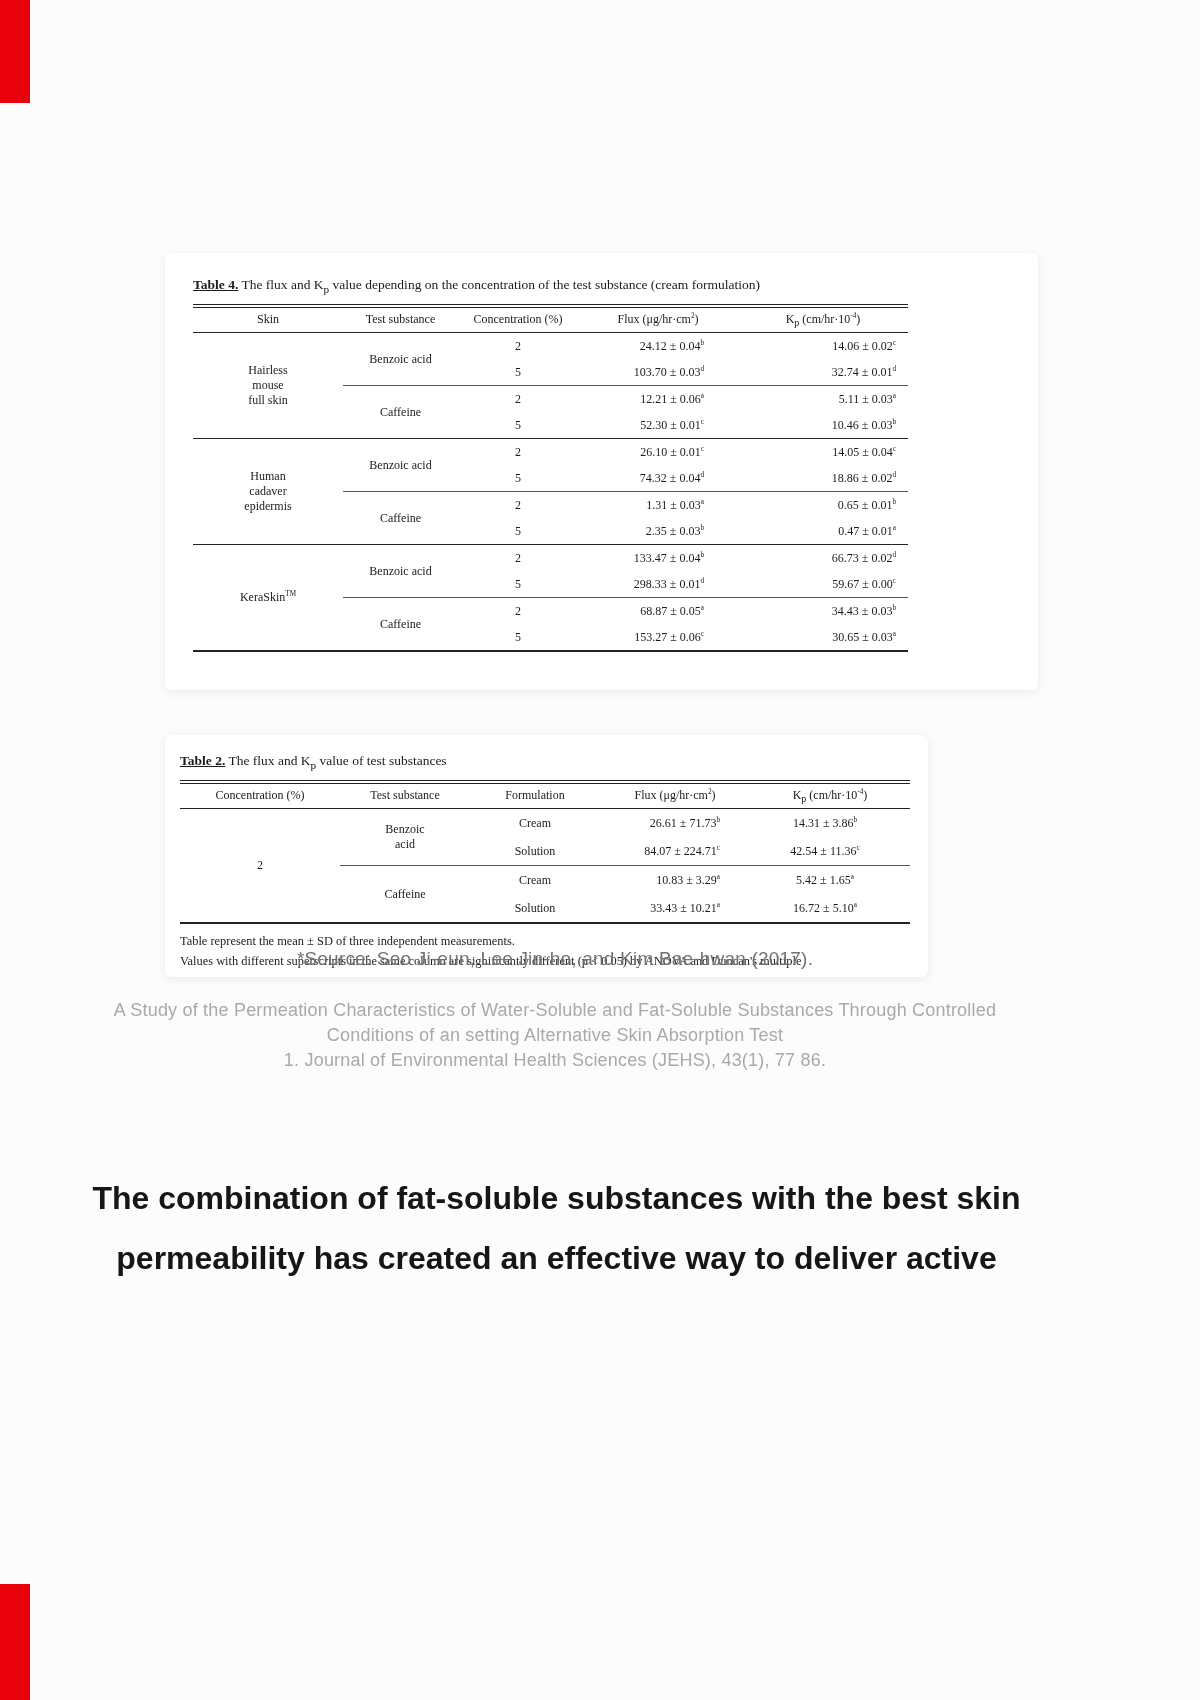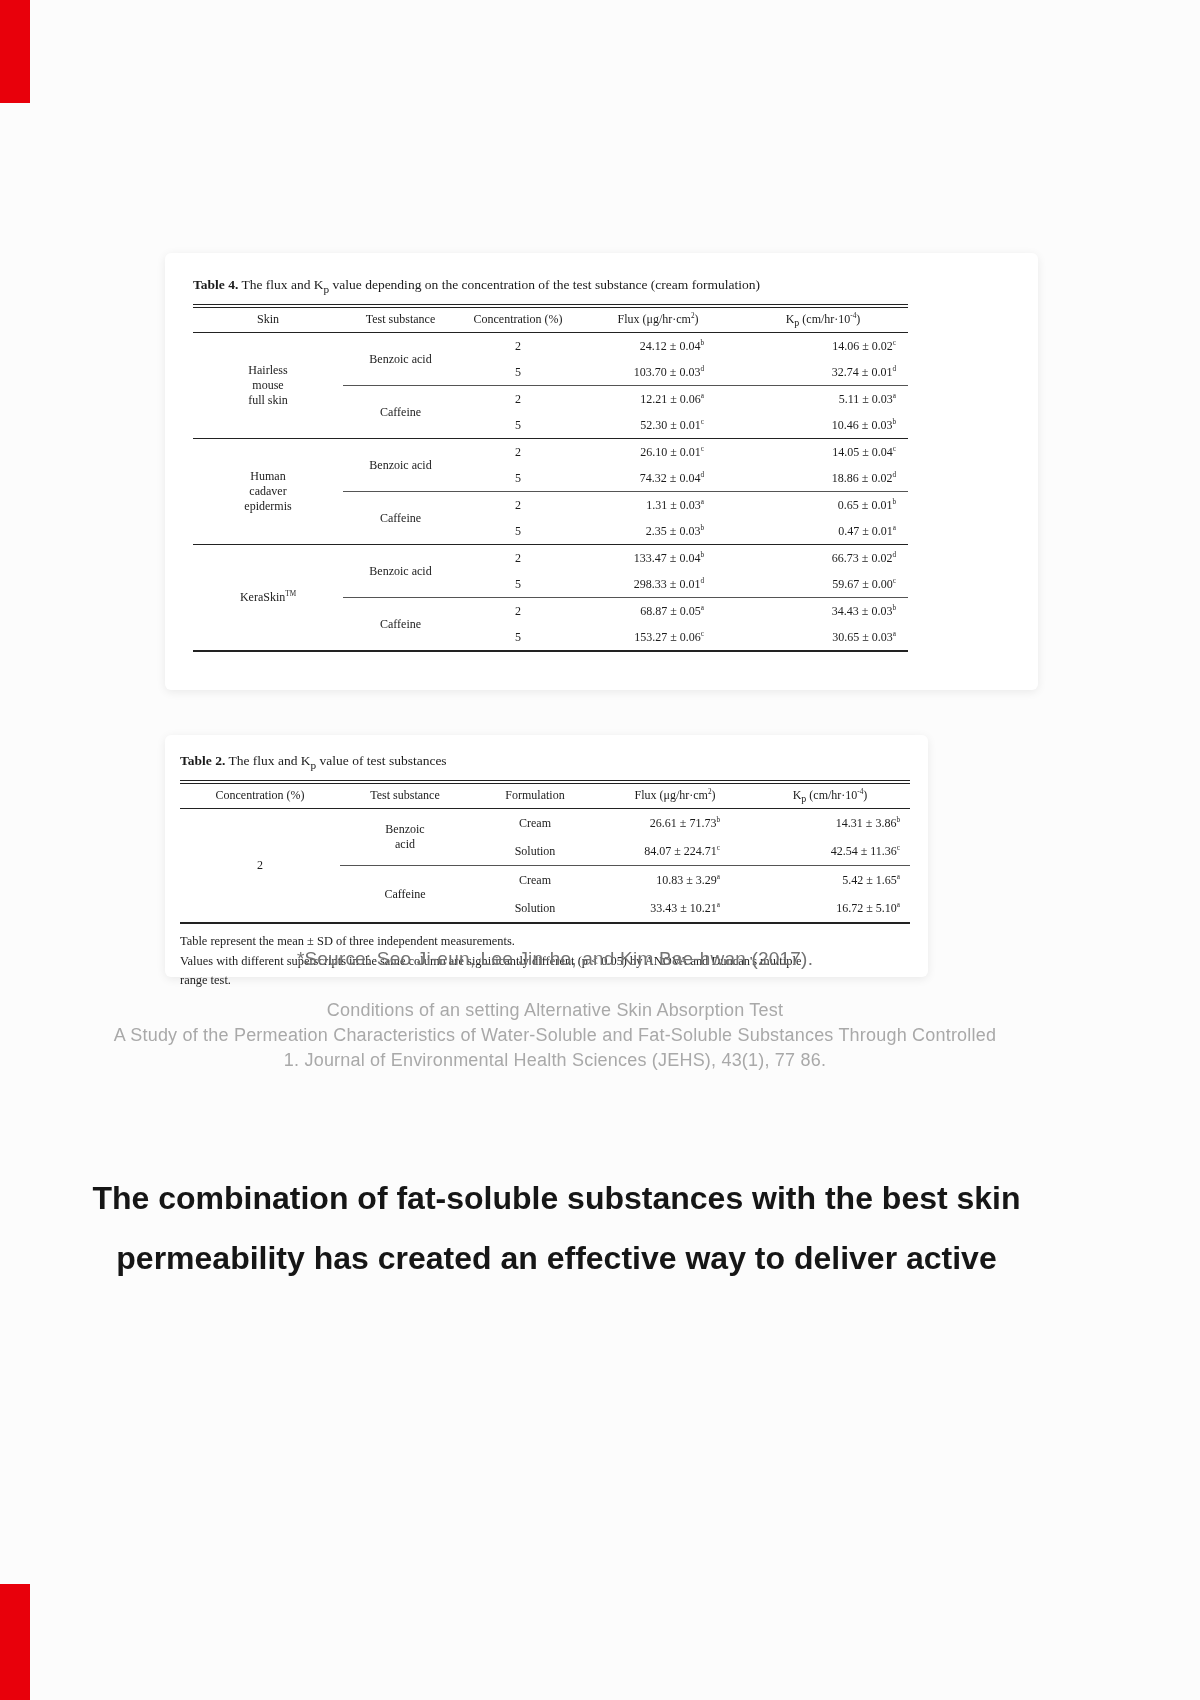--- a/index.html
+++ b/index.html
@@ -15,41 +15,41 @@
     position:absolute;background:#ffffff;border-radius:6px;
     box-shadow:0 2px 10px rgba(0,0,0,0.08);box-sizing:border-box;
   }
   .card1{left:165px;top:253px;width:873px;height:437px;padding:24px 0 0 28px;}
   .card2{left:165px;top:735px;width:763px;height:242px;padding:18px 0 0 15px;}
 
   .tbl-title{
     font-family:"Liberation Serif",serif;font-size:13.5px;color:#1b1b1b;
     margin-bottom:9px;white-space:nowrap;
   }
-  .tbl-title b{font-weight:bold;}
+  .tbl-title b{font-weight:bold;text-decoration:underline;}
 
   table.paper-table{
     border-collapse:collapse;table-layout:fixed;
     border-top:4px double #222;border-bottom:2px solid #222;
     font-family:"Liberation Serif",serif;font-size:12px;color:#1b1b1b;
   }
   .paper-table th{
     font-weight:normal;border-bottom:1.5px solid #222;
     padding:4px 0;text-align:center;white-space:nowrap;
   }
   .paper-table td{
     padding:2px 0;height:22px;text-align:center;vertical-align:middle;
     white-space:pre-line;line-height:1.25;
   }
   .t7 td{height:24px;}
   .paper-table td.num{text-align:right;white-space:nowrap;}
   .t4 td.flux{padding-right:34px;}
   .t4 td.kp{padding-right:12px;}
   .t7 td.flux{padding-right:30px;}
-  .t7 td.kp{padding-right:10px;}
+  .t7 td.kp{padding-right:10px;text-align:center;}
   .paper-table tr.group-start td{border-top:1.5px solid #222;}
   .paper-table tr.sub-start td{border-top:1px solid #555;}
   sup{font-size:0.6em;line-height:0;vertical-align:super;}
 
   .footnotes{
     margin-top:8px;font-family:"Liberation Serif",serif;
     font-size:12.4px;color:#222;line-height:1.58;
   }
   .footnotes div{white-space:nowrap;}
 
@@ -220,27 +220,26 @@
         <tr>
           <td>Solution</td>
           <td class="num flux">33.43 ± 10.21<sup>a</sup></td>
           <td class="num kp">16.72 ± 5.10<sup>a</sup></td>
         </tr>
       </tbody>
   </table>
   <div class="footnotes">
     <div>Table represent the mean ± SD of three independent measurements.</div>
     <div>Values with different superscripts in the same column are significantly different (p &lt; 0.05) by ANOVA and Duncan's multiple</div>
-    <div>range test.</div>
   </div>
 </div>
 
 <div class="source-block">
   <div class="source-line">*Source: Seo Ji-eun, Lee Jin-ho, and Kim Bae-hwan (2017).</div>
+  <div class="citation-line">A Study of the Permeation Characteristics of Water-Soluble and Fat-Soluble Substances Through Controlled</div>
   <div class="citation-line">Conditions of an setting Alternative Skin Absorption Test</div>
-  <div class="citation-line">A Study of the Permeation Characteristics of Water-Soluble and Fat-Soluble Substances Through Controlled</div>
   <div class="citation-line">1. Journal of Environmental Health Sciences (JEHS), 43(1), 77 86.</div>
 </div>
 
 <div class="statement">
   <div>The combination of fat-soluble substances with the best skin</div>
   <div>permeability has created an effective way to deliver active</div>
 </div>
 
 </body></html>

